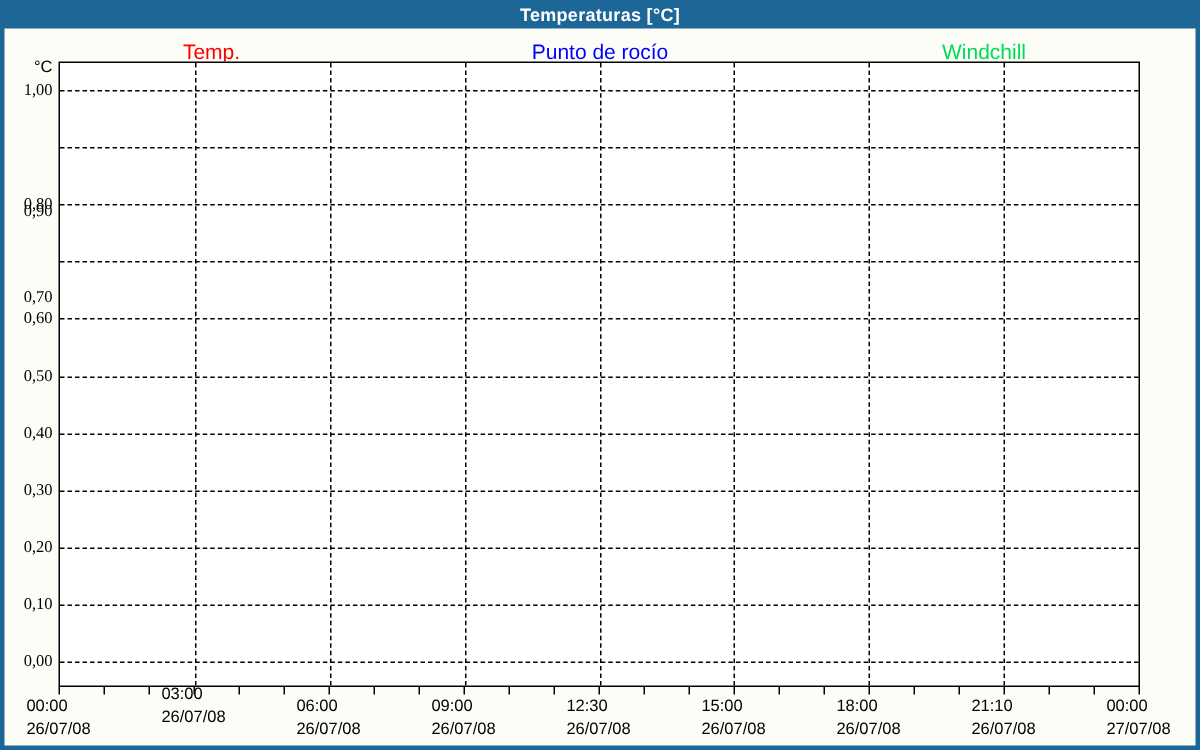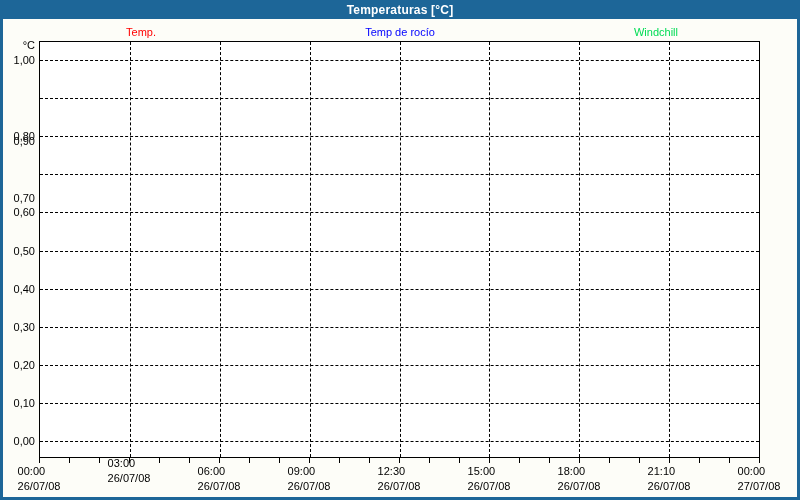--- a/index.html
+++ b/index.html
@@ -16,39 +16,40 @@
   }
   .titlebar .title {
     color: #FFFFFF; font-size: 12px; font-weight: bold; letter-spacing: 0.2px;
   }
   .content {
     position: absolute; left: 3px; top: 19px; width: 794px; height: 478px;
     background: #FDFDF8;
   }
   .legend-item {
     position: absolute; top: 7px; transform: translateX(-50%);
-    font-size: 11px; white-space: nowrap;
+    font-size: 14px; white-space: nowrap;
   }
   .plot {
     position: absolute; left: 36px; top: 22px; width: 721px; height: 417px;
     border: 1px solid #000000; background: #FFFFFF;
   }
   .plot-inner { position: absolute; left: 0; top: 0; width: 719px; height: 415px; }
   .ygrid {
     position: absolute; left: 0; width: 719px; height: 0;
     border-top: 1px dashed #000000;
   }
   .xgrid {
     position: absolute; top: 0; height: 415px; width: 0;
     border-left: 1px dashed #000000;
   }
   .ylab {
     position: absolute; left: 0; width: 32px; height: 14px;
     text-align: right; font-size: 11px; color: #000000; line-height: 14px;
     white-space: nowrap;
+    font-family: Liberation Serif, serif;
   }
   .yunit {
     position: absolute; left: 0; top: 19px; width: 32px; height: 14px;
     text-align: right; font-size: 11px; color: #000000; line-height: 14px;
   }
   .xtickmark {
     position: absolute; top: 439px; width: 1px; height: 5px; background: #000000;
   }
   .xlab {
     position: absolute; transform: translateX(-50%);
@@ -61,21 +62,21 @@
 </head>
 <body>
 
 <div class="titlebar">
   <span class="title">Temperaturas [°C]</span>
 </div>
 
 <div class="content">
   <div id="legend">
       <span class="legend-item" style="left: 138px; color: rgb(255, 0, 0);">Temp.</span>
-      <span class="legend-item" style="left: 397px; color: rgb(0, 0, 255);">Temp de rocío</span>
+      <span class="legend-item" style="left: 397px; color: rgb(0, 0, 255);">Punto de rocío</span>
       <span class="legend-item" style="left: 653px; color: rgb(0, 220, 85);">Windchill</span>
     </div>
   <div class="yunit">°C</div>
   <div id="ylabels">
       <div class="ylab" style="top: 34px;">1,00</div>
       <div class="ylab" style="top: 72px; margin-top: 43px;">0,90</div>
       <div class="ylab" style="top: 110px;">0,80</div>
       <div class="ylab" style="top: 148px; margin-top: 24px;">0,70</div>
       <div class="ylab" style="top: 186px;">0,60</div>
       <div class="ylab" style="top: 225px;">0,50</div>

